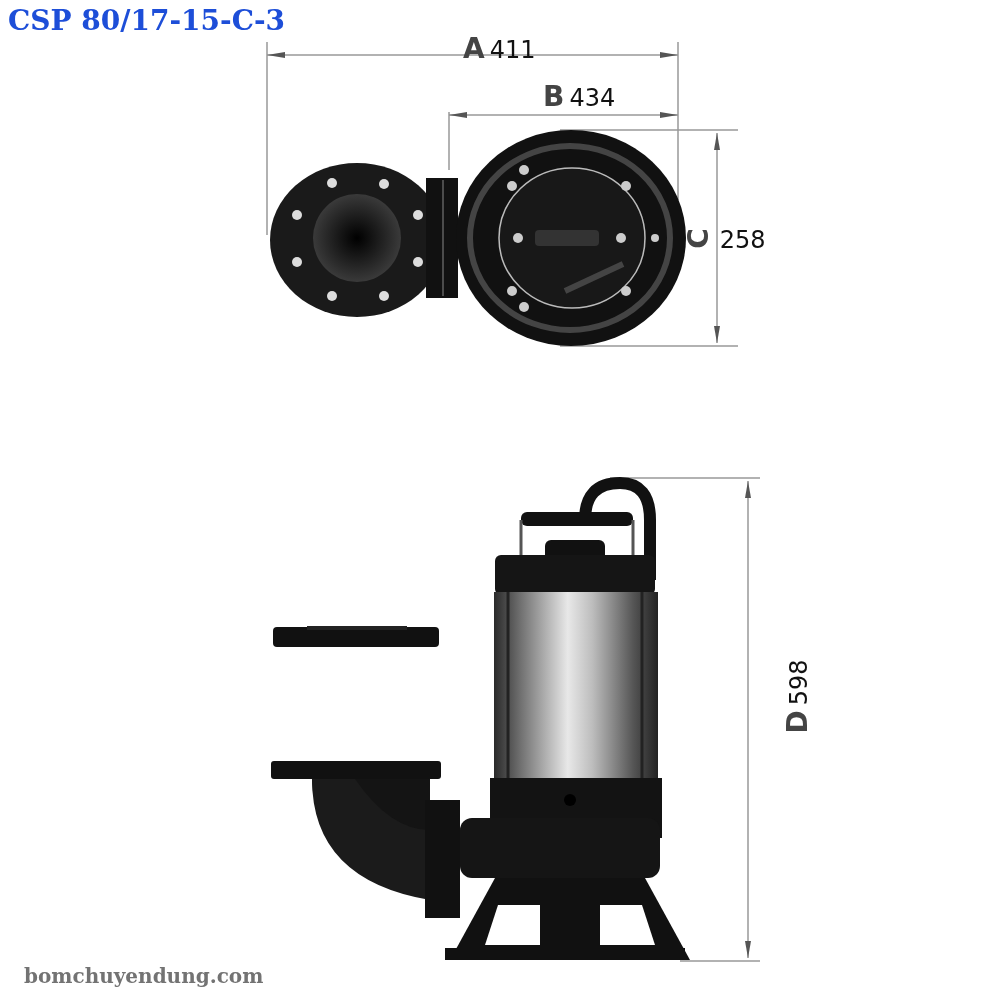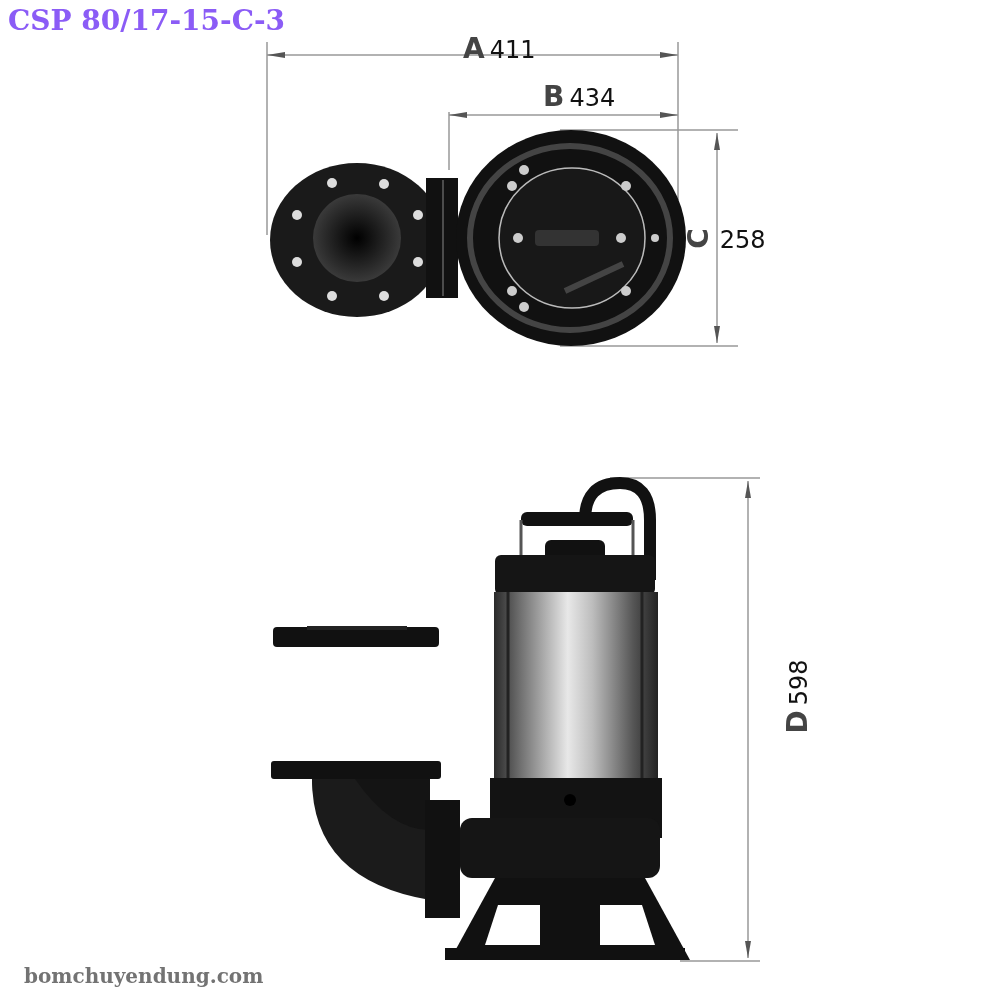--- a/index.html
+++ b/index.html
@@ -1,19 +1,19 @@
 <!DOCTYPE html>
 <html><head>
 <meta charset="utf-8">
 <style>
   html, body { margin:0; padding:0; background:#ffffff; }
   body { width:1000px; height:1000px; position:relative; overflow:hidden; }
   .title {
     position:absolute; left:8px; top:4px;
-    font-family:"DejaVu Serif", serif; font-weight:bold; font-size:28px; color:#8b5cf6;
+    font-family:"DejaVu Serif", serif; font-weight:bold; font-size:28px; color:#1d4ed8;
   }
   .footer {
     position:absolute; left:24px; top:964px;
     font-family:"DejaVu Serif", serif; font-weight:bold; font-size:20px; color:#737373;
   }
   .dimlabel { position:absolute; font-family:"DejaVu Sans", sans-serif; color:#111; }
   .letter { font-weight:bold; color:#444; font-size:28px; }
   .num { font-size:24px; }
   svg { position:absolute; left:0; top:0; }
 </style>

